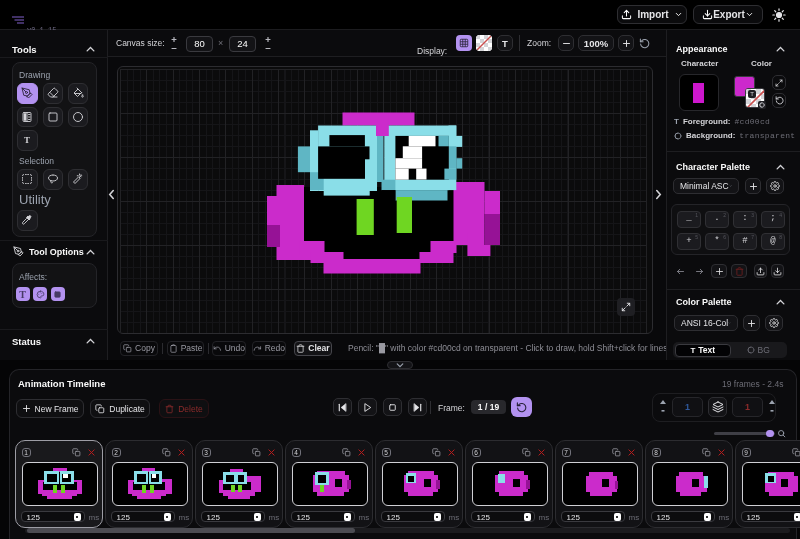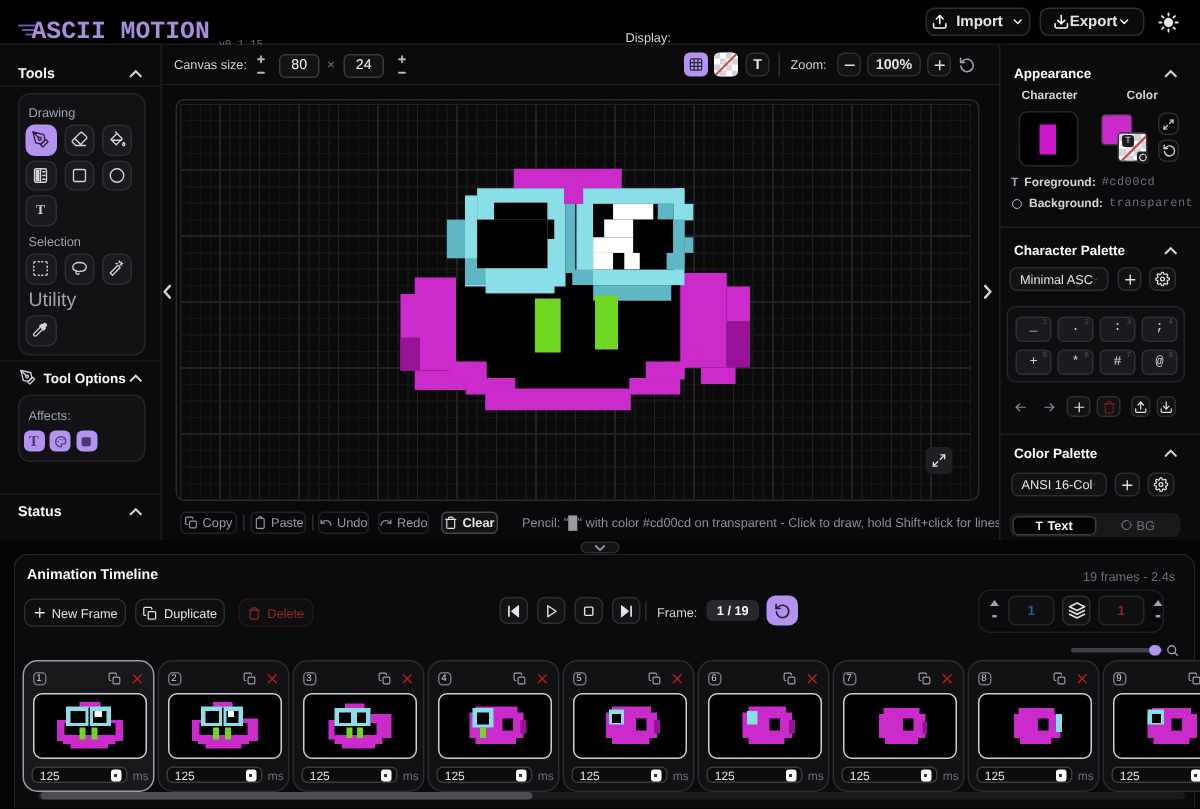--- a/index.html
+++ b/index.html
@@ -15,21 +15,20 @@
 <body>
 <div class="abs" style="left:0;top:0;width:800px;height:30px;background:#000;border-bottom:1px solid #1c1c1f;"></div>
 <div class="abs" style="left:12px;top:6px;display:flex;align-items:center;">
   <svg width="14" height="14" viewBox="0 0 14 14" style="margin-right:-5px;">
     <g stroke="#6b50a8" stroke-width="1.2">
       <line x1="0" y1="4" x2="12" y2="4"></line>
       <line x1="2.5" y1="7" x2="12" y2="7"></line>
       <line x1="5" y1="10" x2="12" y2="10"></line>
     </g>
   </svg>
-  <span class="mono" style="font-size:16.5px;font-weight:bold;color:#a78fdb;">ASCII MOTION</span>
   <span class="mono" style="font-size:7px;color:#6f6a85;margin-left:6px;margin-top:20px;">v0.1.15</span>
 </div>
 <div class="abs btn" style="left:617px;top:5px;width:70px;height:19px;background:#0b0b0d;gap:5px;font-size:10px;font-weight:bold;border-radius:6px;">
   <svg width="11" height="11" viewBox="0 0 24 24" fill="none" stroke="#fff" stroke-width="2.2" stroke-linecap="round" stroke-linejoin="round">
       <path d="M21 15v4a2 2 0 0 1-2 2H5a2 2 0 0 1-2-2v-4"></path>
       <polyline points="17 8 12 3 7 8"></polyline>
       <line x1="12" y1="3" x2="12" y2="15"></line>
     </svg> Import <svg width="9" height="9" viewBox="0 0 24 24" fill="none" stroke="#fff" stroke-width="2.4" stroke-linecap="round" stroke-linejoin="round">
       <polyline points="6 9 12 15 18 9"></polyline>
     </svg>
@@ -200,21 +199,21 @@
     <line x1="2" y1="12.5" x2="6" y2="12.5"></line>
   </svg>
 <div class="abs" style="left:186px;top:35.5px;width:27px;height:16px;background:#131316;border:1px solid #3a3a3f;border-radius:4px;color:#fafafa;font-size:9.5px;display:flex;align-items:center;justify-content:center;">80</div>
 <div class="abs" style="left:218px;top:38px;color:#71717a;font-size:9px;">×</div>
 <div class="abs" style="left:229px;top:35.5px;width:27px;height:16px;background:#131316;border:1px solid #3a3a3f;border-radius:4px;color:#fafafa;font-size:9.5px;display:flex;align-items:center;justify-content:center;">24</div>
 <svg class="abs" style="left:264px;top:35.5px;" width="8" height="16" viewBox="0 0 8 16" fill="none" stroke="#b6b6bd" stroke-width="1.2" stroke-linecap="round">
     <line x1="4" y1="1.5" x2="4" y2="5.5"></line>
     <line x1="2" y1="3.5" x2="6" y2="3.5"></line>
     <line x1="2" y1="12.5" x2="6" y2="12.5"></line>
   </svg>
-<div class="abs" style="left:417px;top:20px;color:#d4d4d8;font-size:8.5px;">Display:</div>
+<div class="abs" style="left:417px;top:46px;color:#d4d4d8;font-size:8.5px;">Display:</div>
 <div class="abs" style="left:456px;top:35px;width:16px;height:16px;background:#b392f0;border-radius:4px;display:flex;align-items:center;justify-content:center;">
   <svg width="10" height="10" viewBox="0 0 24 24" fill="none" stroke="#2a2438" stroke-width="2">
       <rect x="3" y="3" width="18" height="18" rx="2"></rect>
       <line x1="9" y1="3" x2="9" y2="21"></line>
       <line x1="15" y1="3" x2="15" y2="21"></line>
       <line x1="3" y1="9" x2="21" y2="9"></line>
       <line x1="3" y1="15" x2="21" y2="15"></line>
     </svg>
 </div>
 <div class="abs" style="left:476px;top:35px;width:16px;height:16px;border-radius:4px;overflow:hidden;background:#f4f4f5;">

